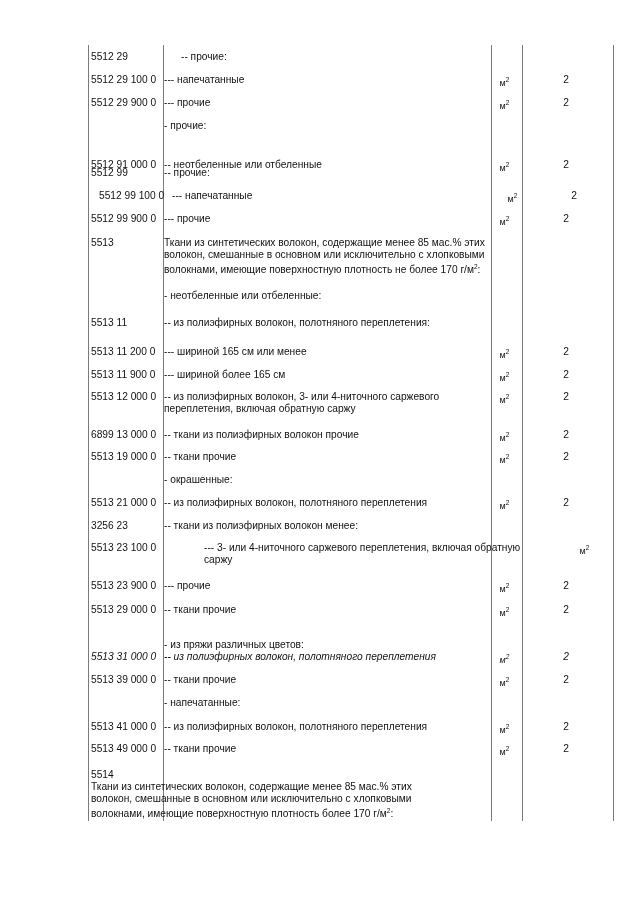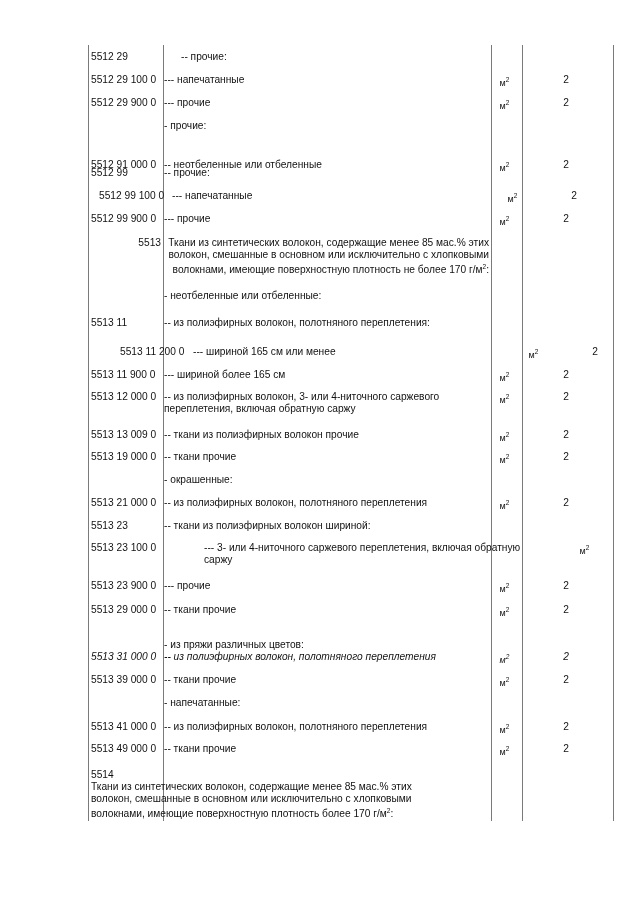--- a/index.html
+++ b/index.html
@@ -66,58 +66,58 @@
       <div class="c2"><span>--- напечатанные</span></div>
       <div class="c3"><span>м</span><sup>2</sup></div>
       <div class="c4">2</div>
     </div>
     <div class="row" style="position: absolute; top: 168px; left: 0px;">
       <div class="c1">5512 99 900 0</div>
       <div class="c2"><span>--- прочие</span></div>
       <div class="c3"><span>м</span><sup>2</sup></div>
       <div class="c4">2</div>
     </div>
-    <div class="row" style="position: absolute; top: 192px; left: 0px; text-align: right;">
+    <div class="row" style="position: absolute; top: 192px; left: 0px;">
       <div class="c1">5513</div>
       <div class="c2"><span>Ткани из синтетических волокон, содержащие менее 85 мас.% этих волокон, смешанные в основном или исключительно с хлопковыми волокнами, имеющие поверхностную плотность не более 170 г/м</span><sup>2</sup><span>:</span></div>
       <div class="c3"></div>
       <div class="c4"></div>
     </div>
     <div class="row" style="position: absolute; top: 245px; left: 0px;">
       <div class="c1"></div>
       <div class="c2"><span>- неотбеленные или отбеленные:</span></div>
       <div class="c3"></div>
       <div class="c4"></div>
     </div>
     <div class="row" style="position: absolute; top: 272px; left: 0px;">
       <div class="c1">5513 11</div>
       <div class="c2"><span>-- из полиэфирных волокон, полотняного переплетения:</span></div>
       <div class="c3"></div>
       <div class="c4"></div>
     </div>
-    <div class="row" style="position: absolute; top: 301px; left: 0px; margin-left: 29px;">
+    <div class="row" style="position: absolute; top: 301px; left: 0px;">
       <div class="c1">5513 11 200 0</div>
       <div class="c2"><span>--- шириной 165 см или менее</span></div>
       <div class="c3"><span>м</span><sup>2</sup></div>
       <div class="c4">2</div>
     </div>
     <div class="row" style="position: absolute; top: 324px; left: 0px;">
       <div class="c1">5513 11 900 0</div>
       <div class="c2"><span>--- шириной более 165 см</span></div>
       <div class="c3"><span>м</span><sup>2</sup></div>
       <div class="c4">2</div>
     </div>
     <div class="row" style="position: absolute; top: 346px; left: 0px;">
       <div class="c1">5513 12 000 0</div>
       <div class="c2"><span>-- из полиэфирных волокон, 3- или 4-ниточного саржевого переплетения, включая обратную саржу</span></div>
       <div class="c3"><span>м</span><sup>2</sup></div>
       <div class="c4">2</div>
     </div>
     <div class="row" style="position: absolute; top: 384px; left: 0px;">
-      <div class="c1">5513 13 009 0</div>
+      <div class="c1">6899 13 000 0</div>
       <div class="c2"><span>-- ткани из полиэфирных волокон прочие</span></div>
       <div class="c3"><span>м</span><sup>2</sup></div>
       <div class="c4">2</div>
     </div>
     <div class="row" style="position: absolute; top: 406px; left: 0px;">
       <div class="c1">5513 19 000 0</div>
       <div class="c2"><span>-- ткани прочие</span></div>
       <div class="c3"><span>м</span><sup>2</sup></div>
       <div class="c4">2</div>
     </div>
@@ -127,22 +127,22 @@
       <div class="c3"></div>
       <div class="c4"></div>
     </div>
     <div class="row" style="position: absolute; top: 452px; left: 0px;">
       <div class="c1">5513 21 000 0</div>
       <div class="c2"><span>-- из полиэфирных волокон, полотняного переплетения</span></div>
       <div class="c3"><span>м</span><sup>2</sup></div>
       <div class="c4">2</div>
     </div>
     <div class="row" style="position: absolute; top: 475px; left: 0px;">
-      <div class="c1">5513 23</div>
-      <div class="c2"><span>-- ткани из полиэфирных волокон шириной:</span></div>
+      <div class="c1">3256 23</div>
+      <div class="c2"><span>-- ткани из полиэфирных волокон менее:</span></div>
       <div class="c3"></div>
       <div class="c4"></div>
     </div>
     <div class="row" style="position: absolute; top: 497px; left: 0px; gap: 40px;">
       <div class="c1">5513 23 100 0</div>
       <div class="c2"><span>--- 3- или 4-ниточного саржевого переплетения, включая обратную саржу</span></div>
       <div class="c3"><span>м</span><sup>2</sup></div>
       <div class="c4">2</div>
     </div>
     <div class="row" style="position: absolute; top: 535px; left: 0px;">

